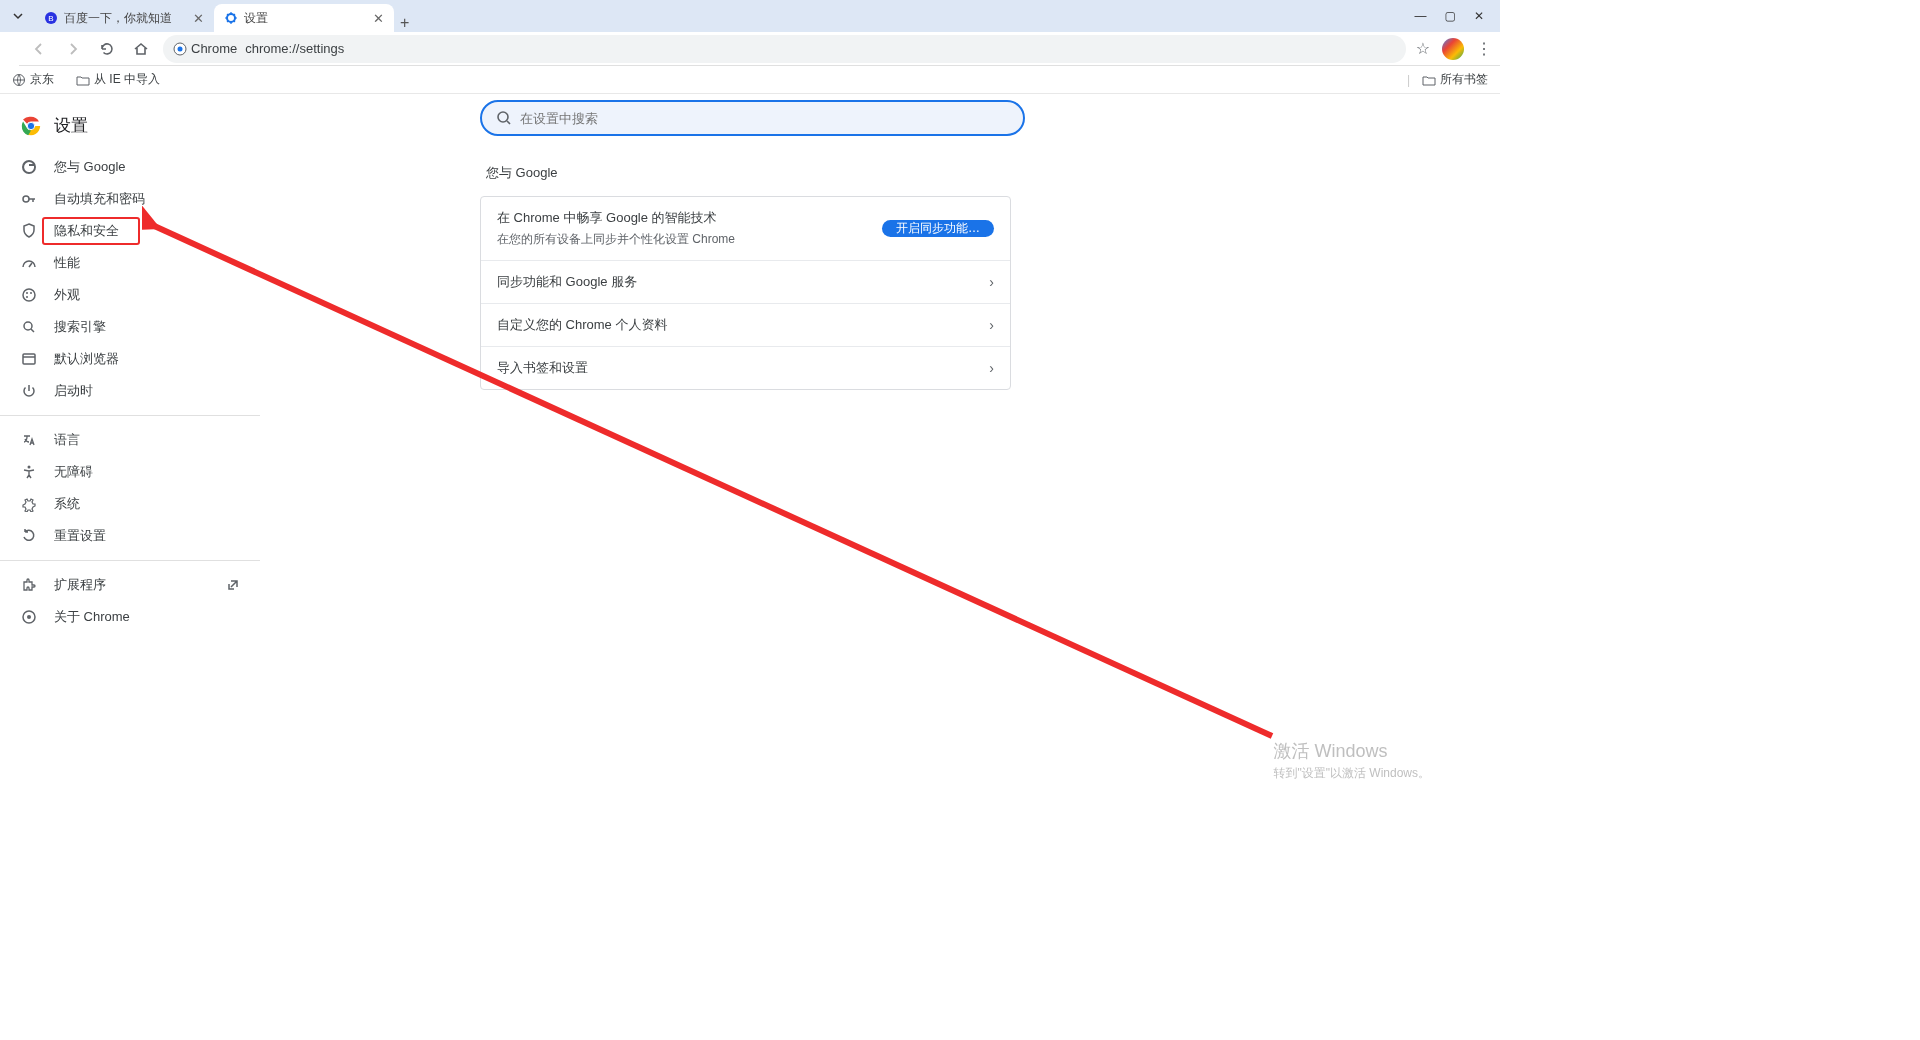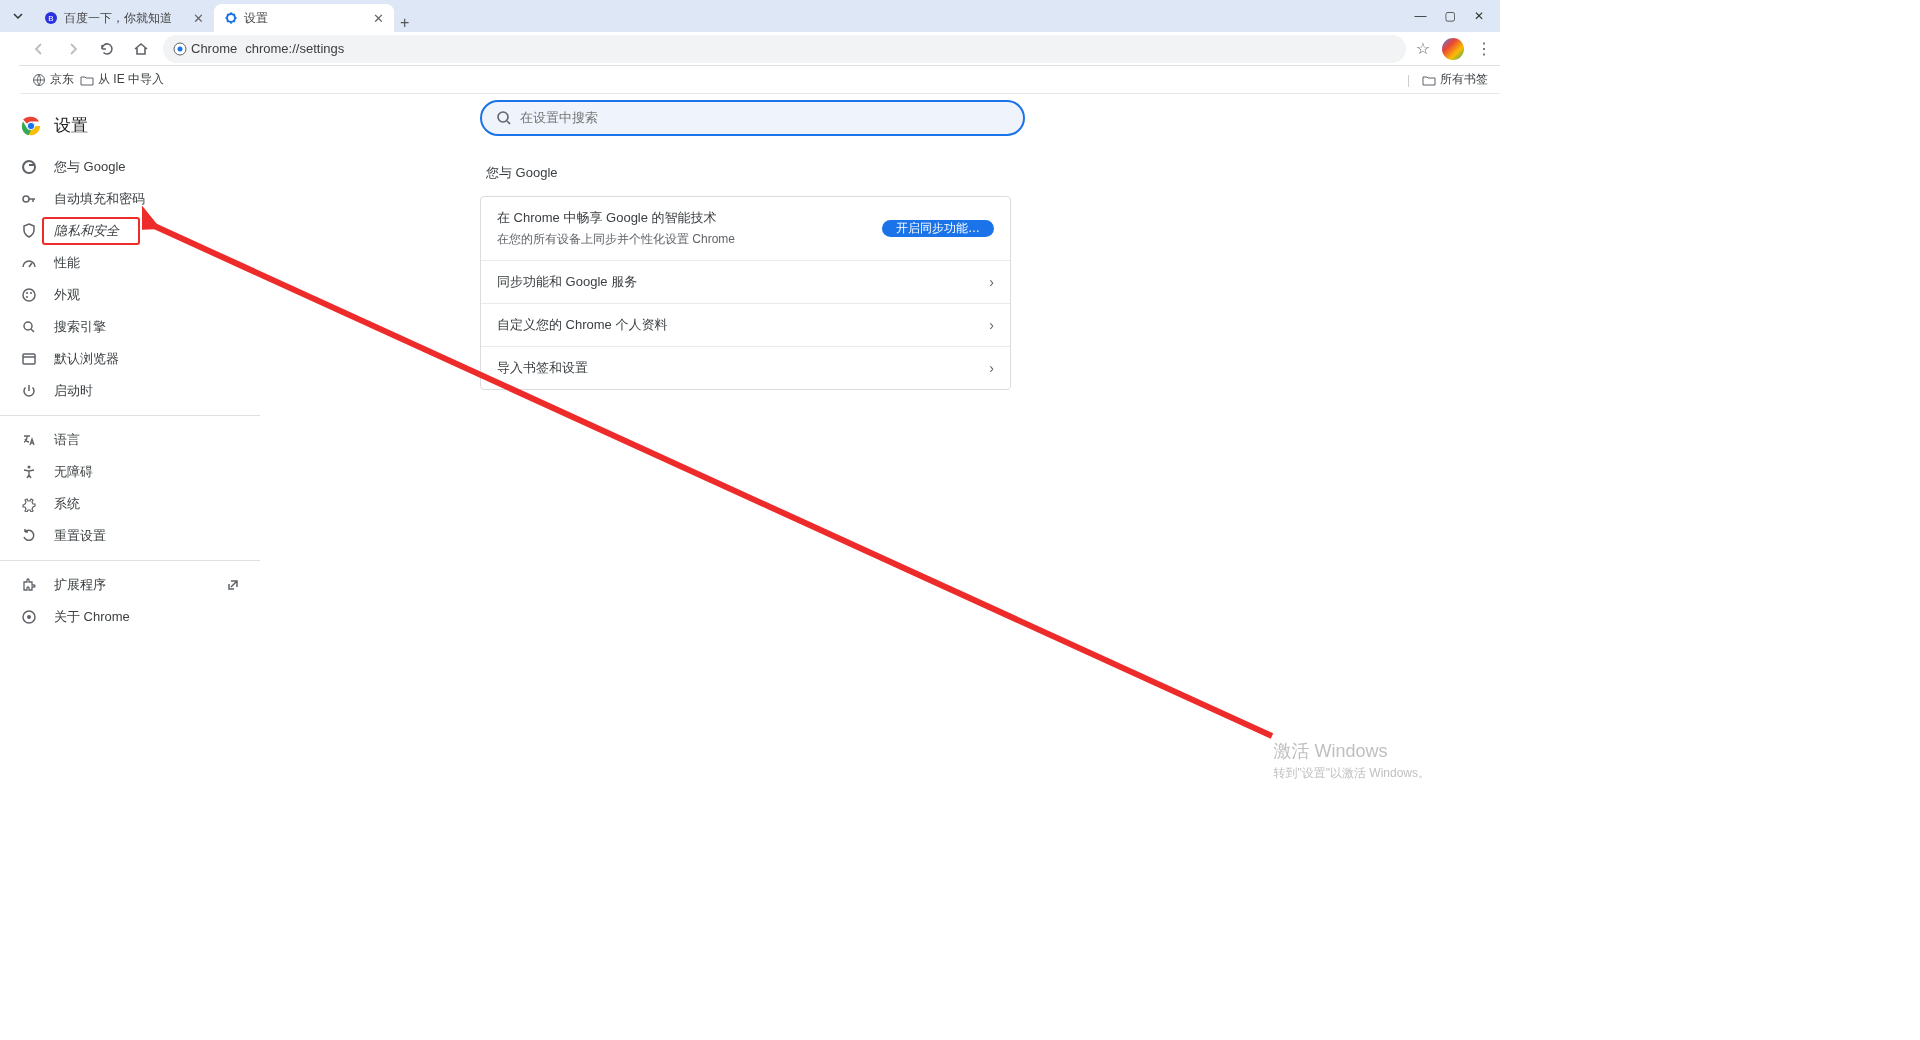--- a/index.html
+++ b/index.html
@@ -23,40 +23,40 @@
 .navbtn.disabled { color: #bdbdbd; }
 .omnibox { flex: 1; height: 28px; background: #f1f3f4; border-radius: 14px; display: flex; align-items: center; padding: 0 10px; gap: 8px; font-size: 13px; }
 .omnibox .secure { display: flex; align-items: center; gap: 4px; color: #3c4043; }
 .omnibox .url { color: #3c4043; }
 .toolbar-right { display: flex; align-items: center; gap: 12px; }
 .star { color: #5f6368; }
 .avatar { width: 22px; height: 22px; border-radius: 50%; background: linear-gradient(135deg,#4285f4,#ea4335,#fbbc05,#34a853); }
 .menu-dots { color: #5f6368; font-size: 16px; }
 
 
-.bookmarks { height: 28px; background: #fff; display: flex; align-items: center; padding: 0 12px; gap: 6px; border-bottom: 1px solid #e8e8e8; font-size: 12px; color: #3c4043; margin-left: 20px; }
+.bookmarks { height: 28px; background: #fff; display: flex; align-items: center; padding: 0 12px; gap: 22px; border-bottom: 1px solid #e8e8e8; font-size: 12px; color: #3c4043; }
 .bookmarks .bm { display: flex; align-items: center; gap: 4px; }
 .bookmarks .right { margin-left: auto; display: flex; align-items: center; gap: 4px; }
 
 
 .content { display: flex; height: calc(100% - 94px); }
 .sidebar { width: 260px; padding-top: 16px; }
 .side-header { display: flex; align-items: center; gap: 12px; padding: 4px 18px 14px 20px; }
 .side-header .logo { width: 22px; height: 22px; }
 .side-header .title { font-size: 17px; color: #202124; }
 .nav-item { display: flex; align-items: center; gap: 16px; padding: 7px 20px; font-size: 13px; color: #3c4043; border-radius: 0 18px 18px 0; cursor: pointer; }
 .nav-item .icon { width: 18px; height: 18px; display: flex; align-items: center; justify-content: center; color: #5f6368; }
-.nav-item.highlight { position: relative; font-style: italic; }
+.nav-item.highlight { position: relative; }
 .nav-item.highlight::after { content: ""; position: absolute; left: 42px; top: 2px; right: 120px; bottom: 2px; border: 2px solid #ee2b2b; border-radius: 3px; pointer-events: none; }
 .nav-sep { height: 1px; background: #e0e0e0; margin: 8px 0 8px 0; }
 .nav-item .ext-icon { margin-left: auto; color: #5f6368; }
 
 .main { flex: 1; padding: 6px 0 0 220px; }
 .searchbox { width: 545px; height: 36px; border: 2px solid #1a73e8; border-radius: 22px; background: #eef3fc; display: flex; align-items: center; padding: 0 14px; gap: 8px; }
-.searchbox input { border: none; background: transparent; outline: none; font-size: 13px; flex: 1; color: #333; font-family: Liberation Mono, monospace; }
+.searchbox input { border: none; background: transparent; outline: none; font-size: 13px; flex: 1; color: #333; }
 .section-title { font-size: 13px; color: #3c4043; margin: 28px 0 14px 6px; }
 .card { width: 531px; border: 1px solid #dadce0; border-radius: 4px; overflow: hidden; }
 .card-row { display: flex; align-items: center; padding: 12px 16px; border-bottom: 1px solid #e8eaed; font-size: 13px; color: #3c4043; gap: 10px; }
 .card-row:last-child { border-bottom: none; }
 .card-row .txt { flex: 1; }
 .card-row .sub { font-size: 12px; color: #5f6368; margin-top: 4px; }
 .card-row .arrow { color: #5f6368; font-size: 14px; }
 .sync-btn { background: #1a73e8; color: #fff; border: none; border-radius: 16px; padding: 0 14px; font-size: 12px; cursor: pointer; white-space: nowrap; }
 
 

